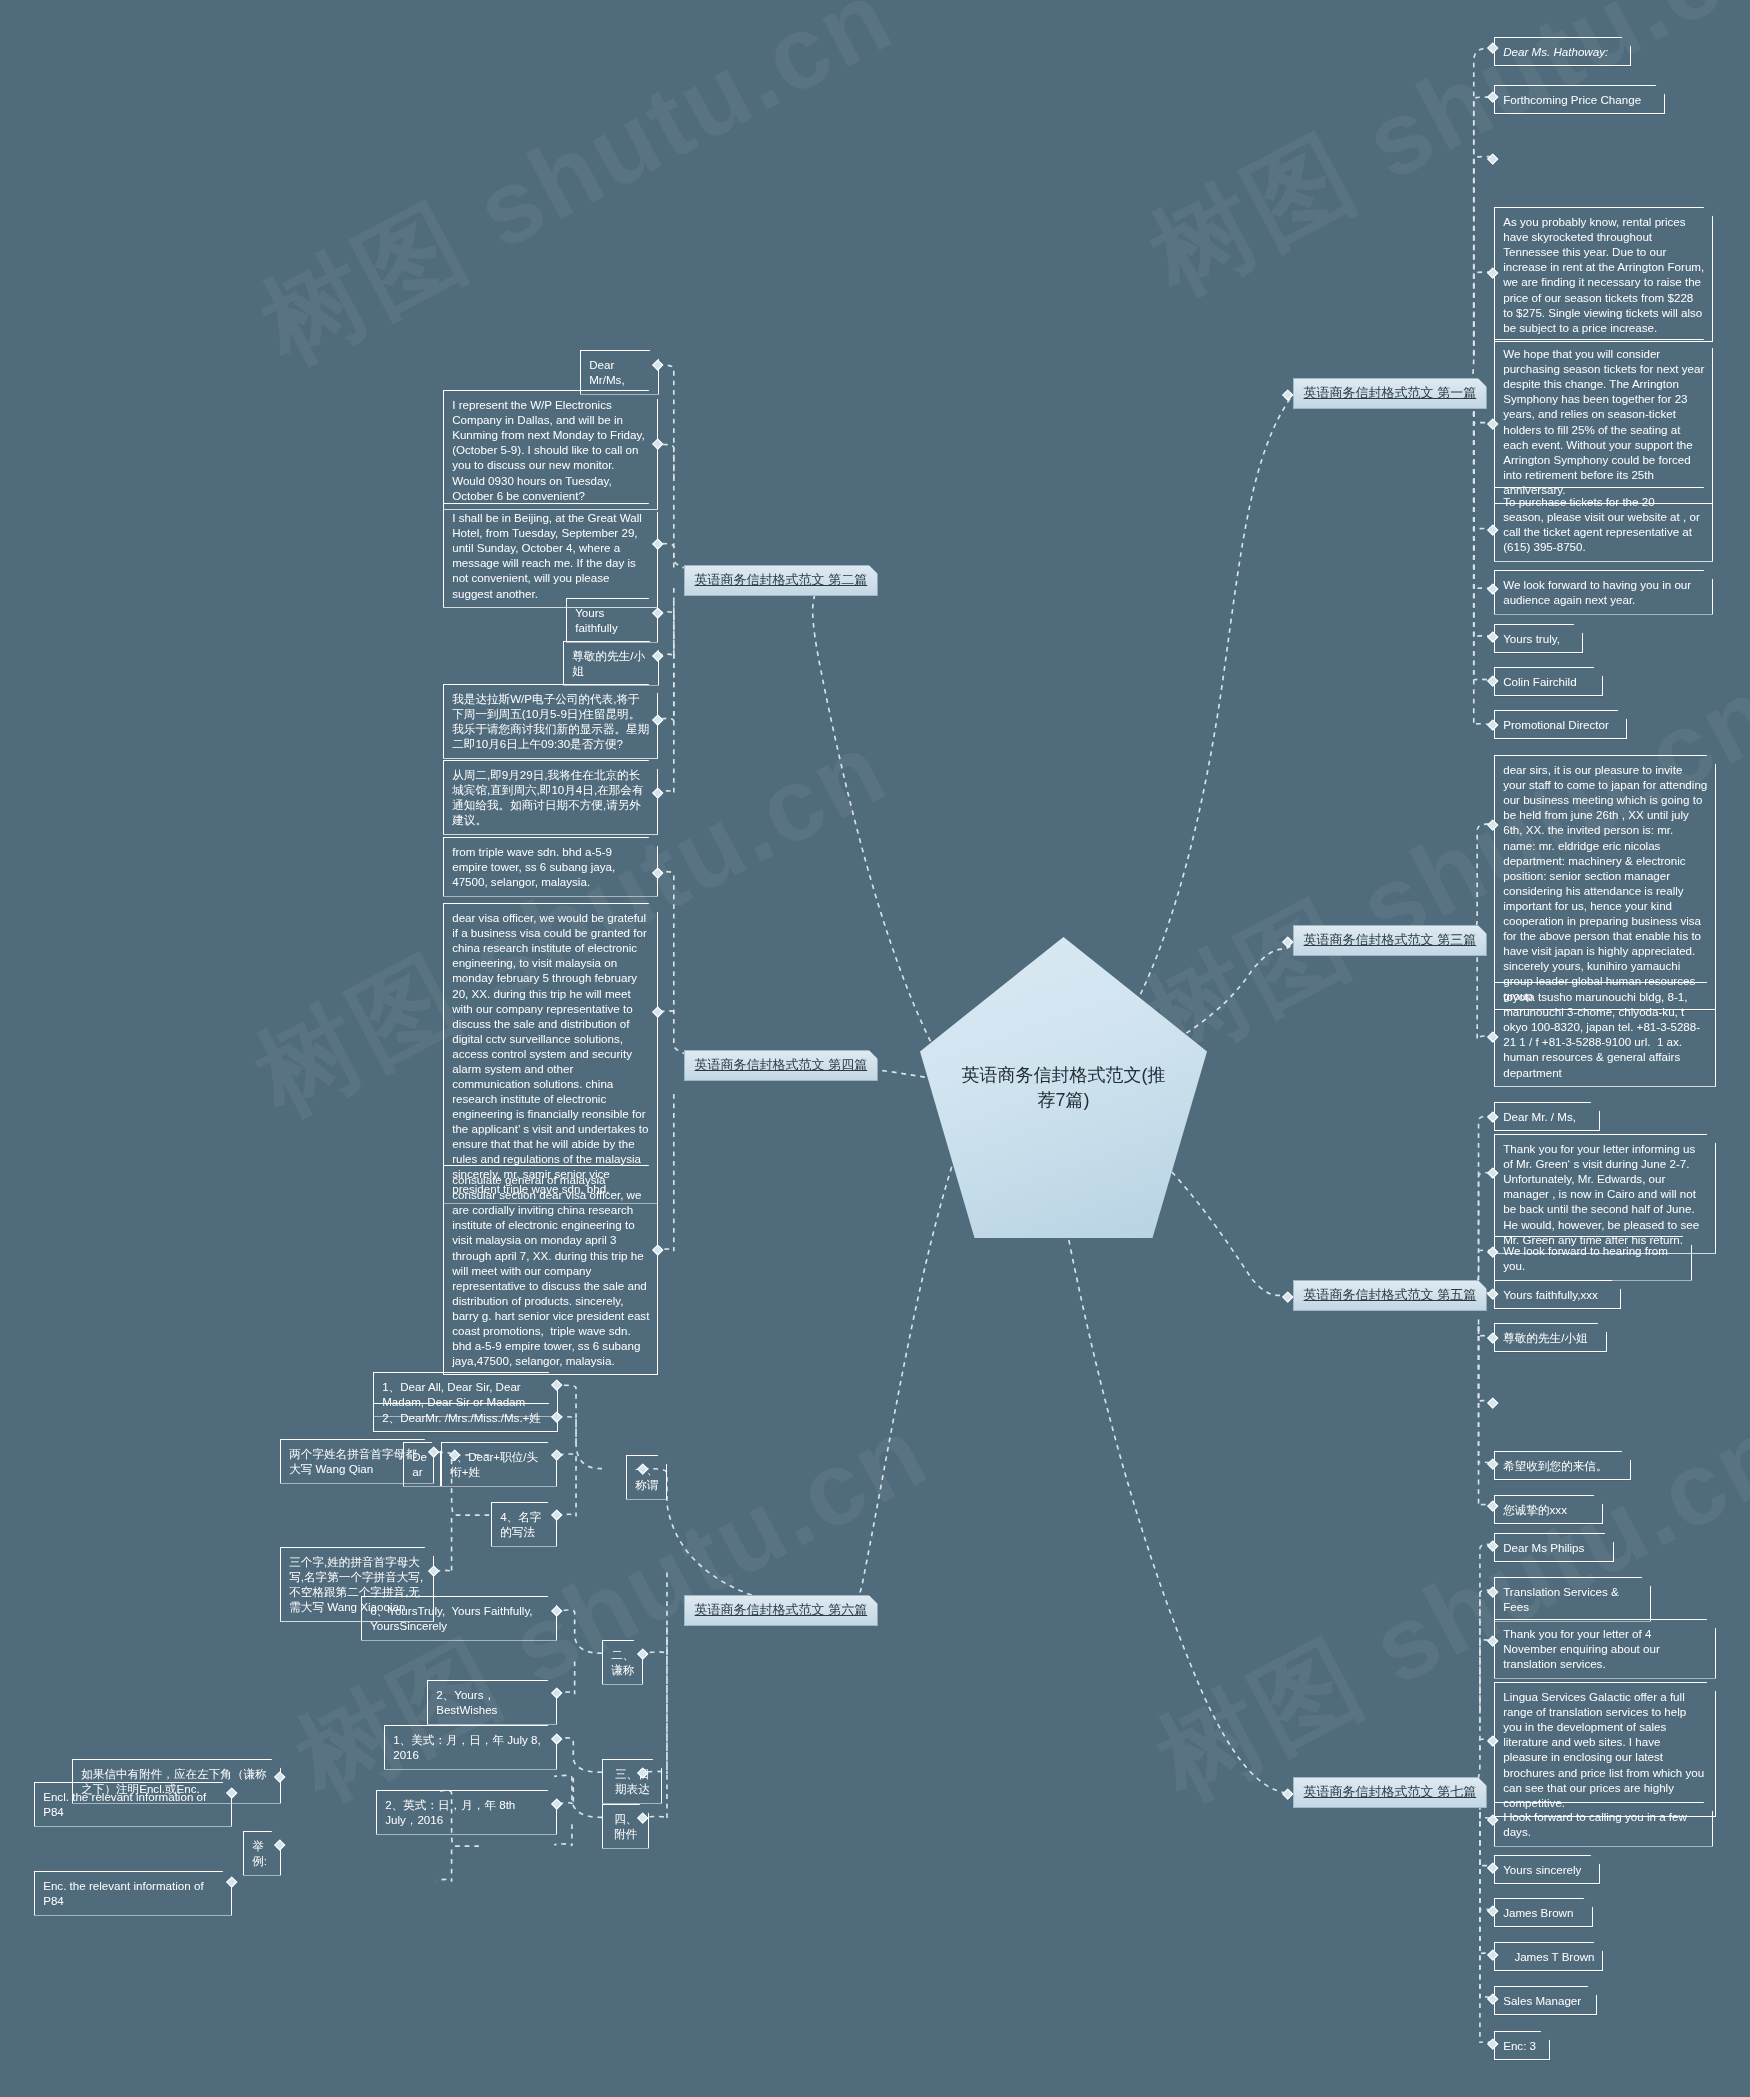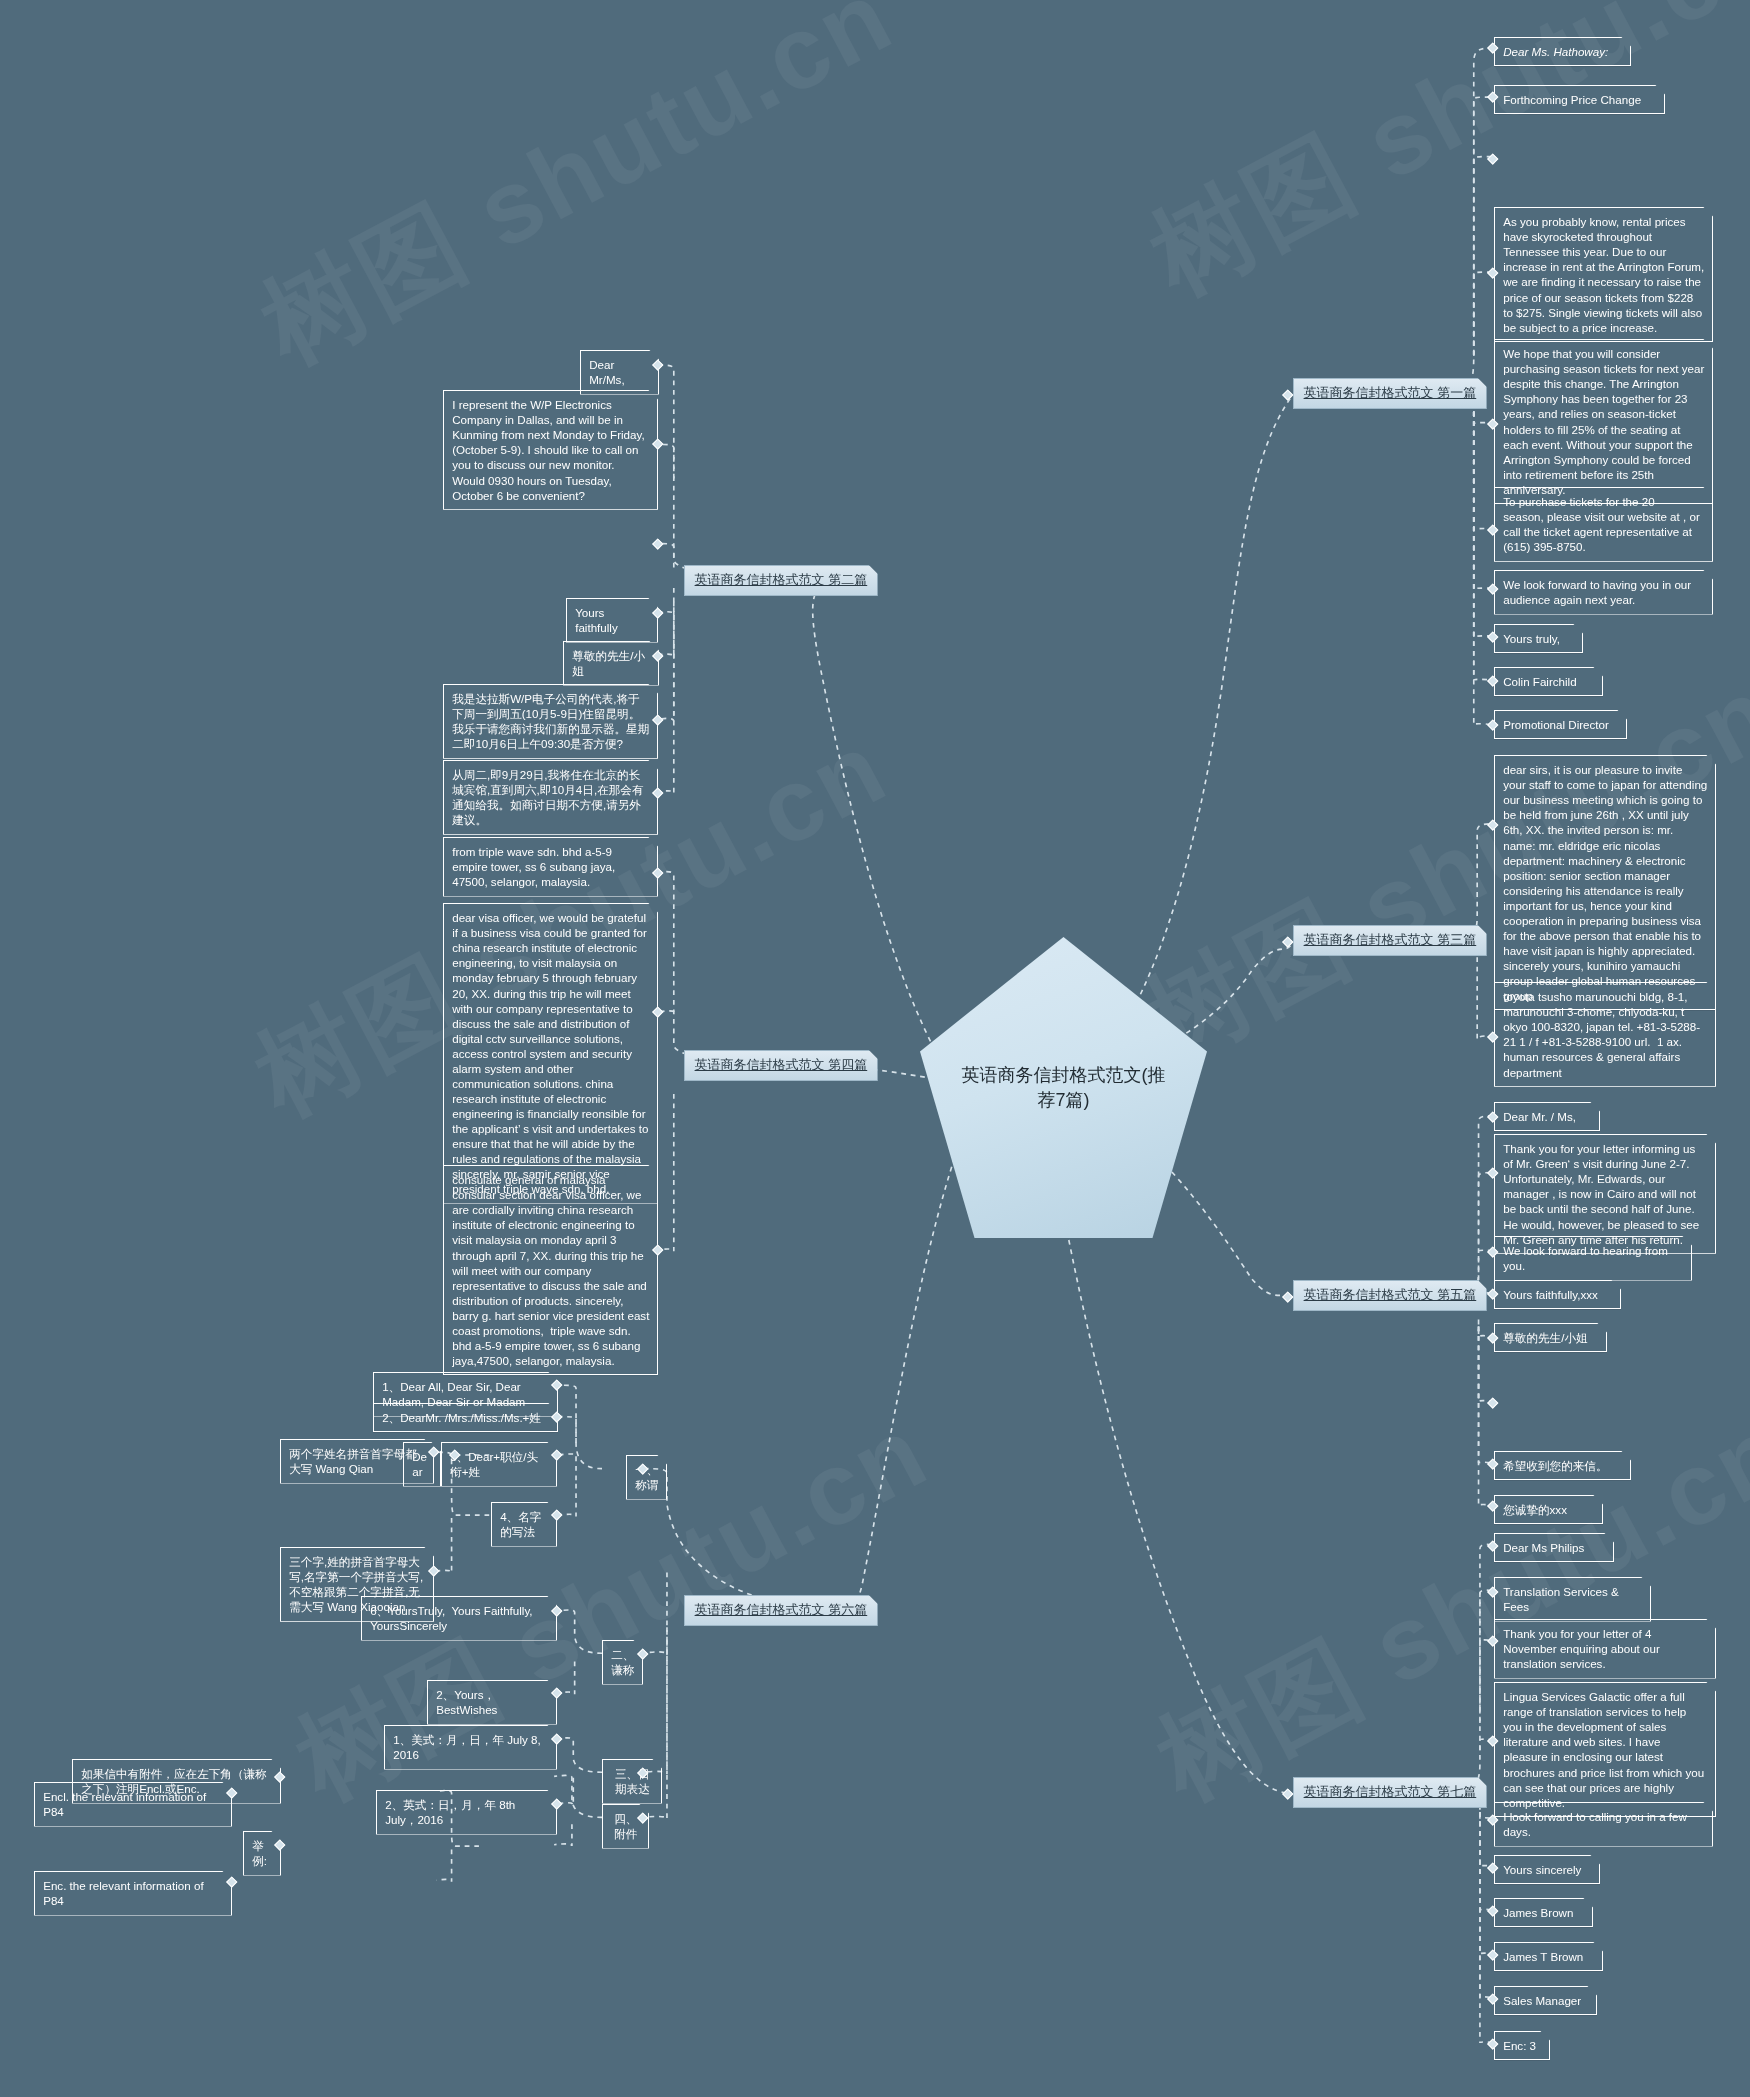--- a/index.html
+++ b/index.html
@@ -210,26 +210,27 @@
   <div class="node cn" style="left:1494px; top:1451px; width:137px;">希望收到您的来信。</div>
   <div class="node cn" style="left:1494px; top:1495px; width:109px;">您诚挚的xxx</div>
 
   <div class="node" style="left:1494px; top:1533px; width:120px;">Dear Ms Philips</div>
   <div class="node" style="left:1494px; top:1577px; width:157px;">Translation Services &amp; Fees</div>
   <div class="node" style="left:1494px; top:1619px; width:222px;">Thank you for your letter of 4 November enquiring about our translation services.</div>
   <div class="node" style="left:1494px; top:1682px; width:222px;">Lingua Services Galactic offer a full range of translation services to help you in the development of sales literature and web sites. I have pleasure in enclosing our latest brochures and price list from which you can see that our prices are highly competitive.</div>
   <div class="node" style="left:1494px; top:1802px; width:219px;">I look forward to calling you in a few days.</div>
   <div class="node" style="left:1494px; top:1855px; width:106px;">Yours sincerely</div>
   <div class="node" style="left:1494px; top:1898px; width:99px;">James Brown</div>
-  <div class="node" style="left:1494px; top:1942px; width:109px;">James T Brown</div>
+  <div class="node" style="left:1494px; top:1942px; width:109px;text-align:right;">James T Brown</div>
   <div class="node" style="left:1494px; top:1986px; width:103px;">Sales Manager</div>
   <div class="node" style="left:1494px; top:2031px; width:56px;">Enc: 3</div>
 
   <div class="node" style="left:580px; top:350px;  width:79px;">Dear Mr/Ms,</div>
   <div class="node" style="left:443px; top:390px;  width:215px;">I represent the W/P Electronics Company in Dallas, and will be in Kunming from next Monday to Friday, (October 5-9). I should like to call on you to discuss our new monitor. Would 0930 hours on Tuesday, October 6 be convenient?</div>
+  <div class="node" style="left:443px; top:503px;  width:215px;">I shall be in Beijing, at the Great Wall Hotel, from Tuesday, September 29, until Sunday, October 4, where a message will reach me. If the day is not convenient, will you please suggest another.</div>
   <div class="node" style="left:566px; top:598px;  width:92px;">Yours faithfully</div>
   <div class="node cn" style="left:563px; top:641px; width:96px;">尊敬的先生/小姐</div>
   <div class="node cn" style="left:443px; top:684px; width:215px;">我是达拉斯W/P电子公司的代表,将于下周一到周五(10月5-9日)住留昆明。我乐于请您商讨我们新的显示器。星期二即10月6日上午09:30是否方便?</div>
   <div class="node cn" style="left:443px; top:760px; width:215px;">从周二,即9月29日,我将住在北京的长城宾馆,直到周六,即10月4日,在那会有通知给我。如商讨日期不方便,请另外建议。</div>
 
   <div class="node" style="left:443px; top:837px; width:215px;">from triple wave sdn. bhd a-5-9 empire tower, ss 6 subang jaya, 47500, selangor, malaysia.</div>
   <div class="node" style="left:443px; top:903px; width:215px;">dear visa officer, we would be grateful if a business visa could be granted for china research institute of electronic engineering, to visit malaysia on monday february 5 through february 20, XX. during this trip he will meet with our company representative to discuss the sale and distribution of digital cctv surveillance solutions, access control system and security alarm system and other communication solutions. china research institute of electronic engineering is financially reonsible for the applicant’ s visit and undertakes to ensure that that he will abide by the rules and regulations of the malaysia sincerely, mr. samir senior vice president triple wave sdn. bhd.</div>
   <div class="node" style="left:443px; top:1165px; width:215px;">consulate general of malaysia consular section dear visa officer, we are cordially inviting china research institute of electronic engineering to visit malaysia on monday april 3 through april 7, XX. during this trip he will meet with our company representative to discuss the sale and distribution of products. sincerely, barry g. hart senior vice president east coast promotions,  triple wave sdn. bhd a-5-9 empire tower, ss 6 subang jaya,47500, selangor, malaysia.</div>
 
   <div class="node cn" style="left:602px; top:1455px; width:41px; text-align:center;margin-left:24px;">一、称谓</div>

